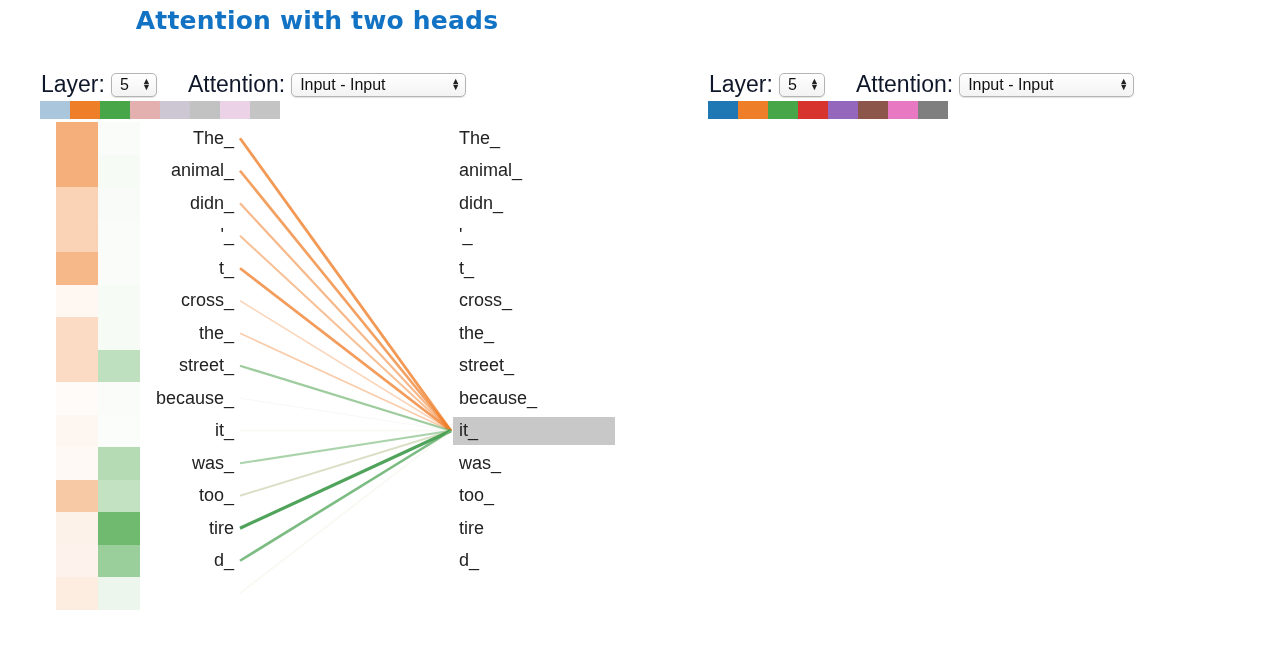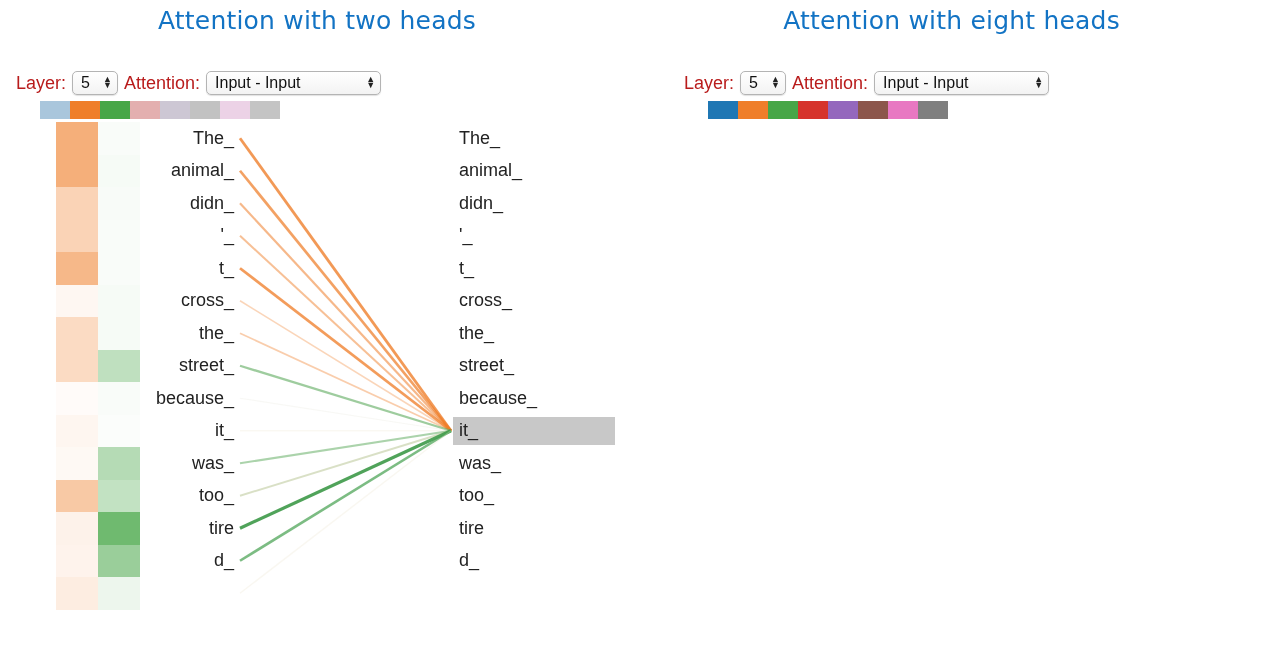--- a/index.html
+++ b/index.html
@@ -8,31 +8,32 @@
     font-family:"Liberation Sans", sans-serif;
     overflow:hidden;position:relative;
   }
   .panel{position:absolute;top:0;height:649px;}
   #panel-left{left:0;width:634px;}
   #panel-right{left:634px;width:635px;}
 
   .panel-title{
     position:absolute;top:6px;width:100%;text-align:center;
     font-family:"DejaVu Sans", sans-serif;
-    font-size:25px;font-weight:400;letter-spacing:0.2px;
+    font-size:25px;font-weight:700;letter-spacing:0.2px;
     color:#1273c4;white-space:nowrap;
   }
 
   
   .controls{position:absolute;display:flex;align-items:center;gap:6px;}
   #ctrl-left{left:16px;top:71px;}
   #ctrl-right{left:684px;top:71px;}
   .ctrl-label{
-    font-size:18px;color:#b91c1c;font-family:"Liberation Sans",sans-serif;
+    font-size:23px;color:#0f172a;font-family:"Liberation Sans",sans-serif;
     white-space:nowrap;
+    margin-left:25px;
   }
   .sel{
     display:inline-flex;align-items:center;justify-content:space-between;
     background:linear-gradient(#ffffff,#f3f3f3);
     border:1px solid #b4b4b4;border-radius:5px;
     box-shadow:0 1px 1px rgba(0,0,0,.12);
     height:24px;box-sizing:border-box;
     font-size:16px;color:#111;padding:0 5px 0 8px;
   }
   #sel-layer-l,#sel-layer-r{width:46px;}
@@ -193,21 +194,20 @@
         <line x1="200" y1="373.75" x2="411" y2="308.75" stroke="#a8b87a" stroke-width="1.87" stroke-opacity="0.43"></line>
         <line x1="200" y1="406.25" x2="411" y2="308.75" stroke="#3f9a4a" stroke-width="3.19" stroke-opacity="0.91"></line>
         <line x1="200" y1="438.75" x2="411" y2="308.75" stroke="#46a050" stroke-width="2.64" stroke-opacity="0.71"></line>
         <line x1="200" y1="471.25" x2="411" y2="308.75" stroke="#ece3cf" stroke-width="1.50" stroke-opacity="0.29"></line>
       </svg>
     </div>
 </div>
 
 <div class="panel" id="panel-right">
 
-  <div class="panel-title">Attention with eight heads</div>
 
   <div class="controls" id="ctrl-right" style="left:50px;">
     <span class="ctrl-label">Layer:</span>
     <span class="sel" id="sel-layer-r">
       <span class="val">5</span>
       <span class="stepper">
         <span>▲</span>
           <span>▼</span>
       </span>
     </span>

